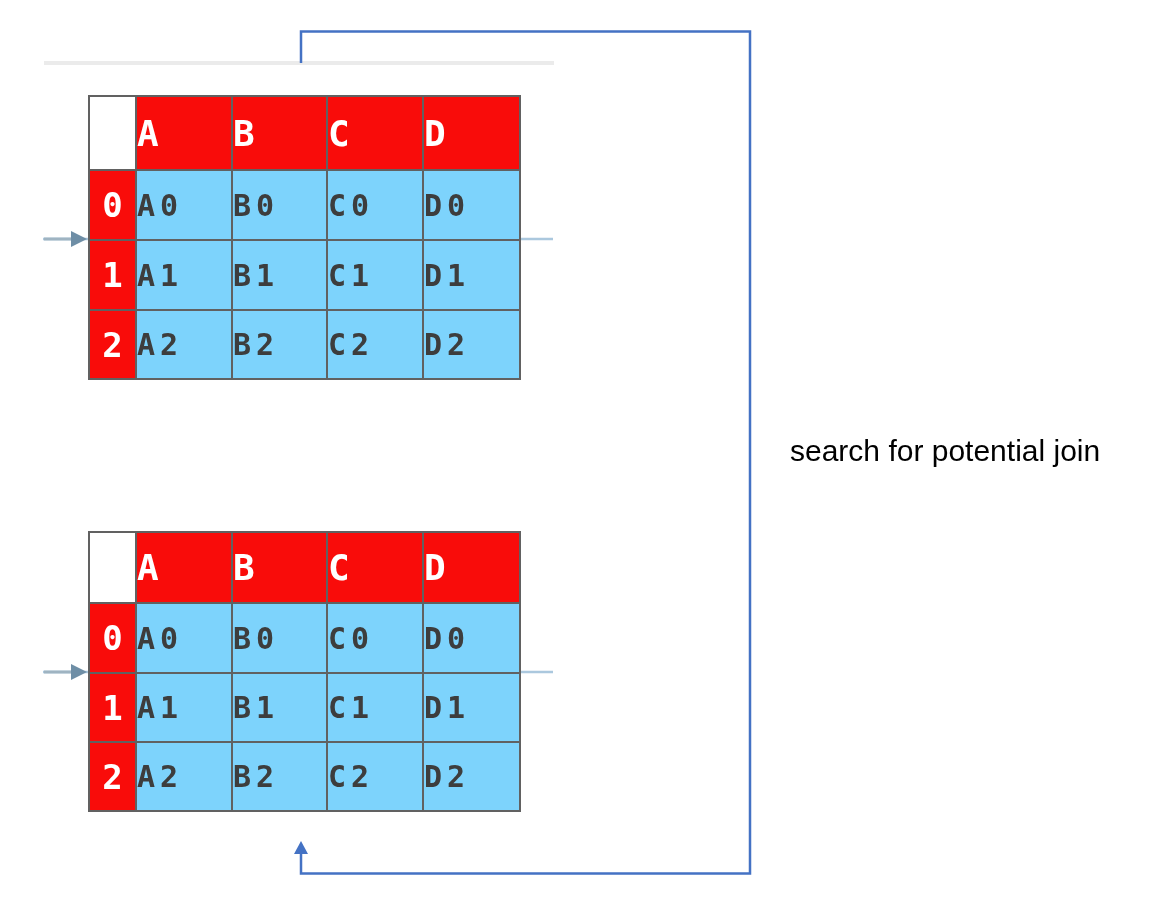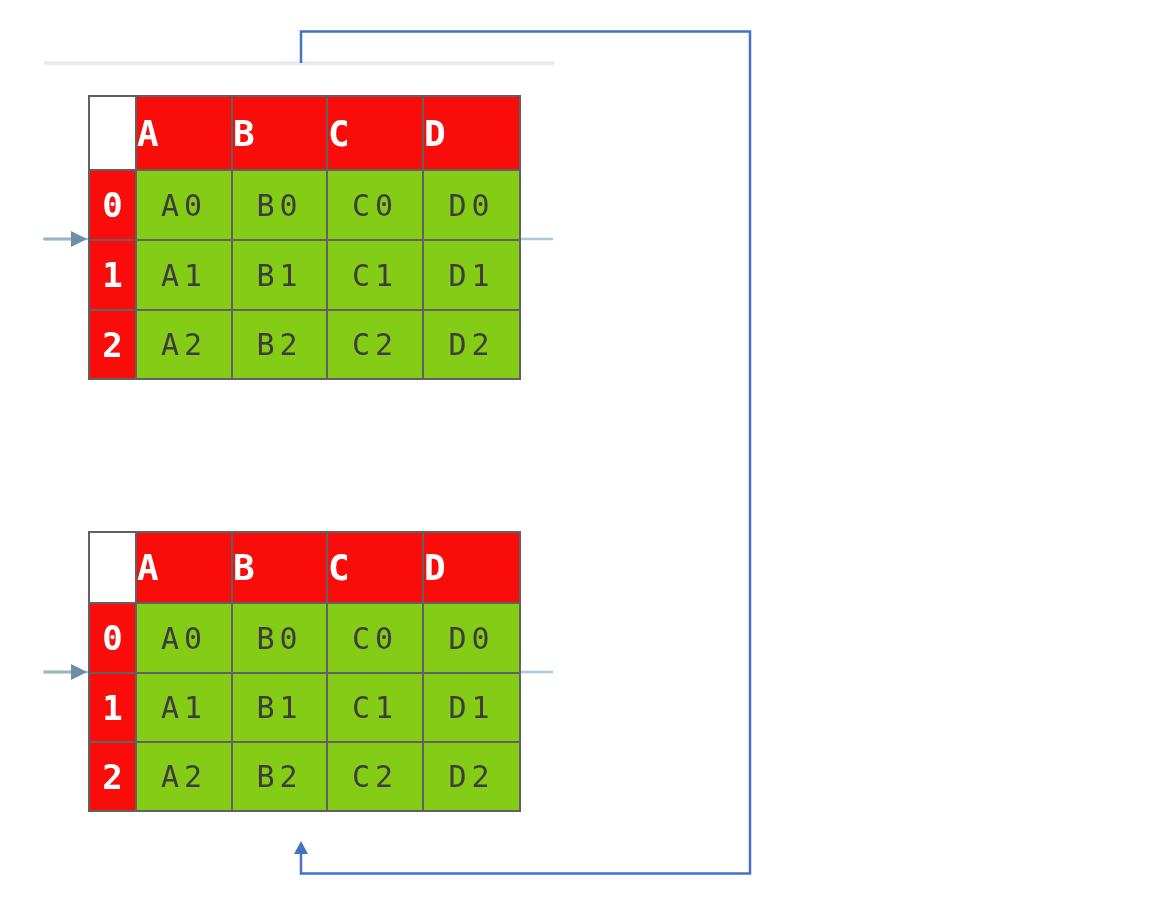--- a/index.html
+++ b/index.html
@@ -80,27 +80,27 @@
     padding-left: 18px;
   }
   th.icell {
     background: var(--header-red, #f90c0a);
     color: #ffffff;
     font-weight: bold;
     font-size: 34px;
     text-align: center;
   }
   td.cell {
-    background: #84cc16;
+    background: #7dd3fc;
     color: var(--cell-text, #3d3d3d);
     font-size: 30px;
     letter-spacing: 5px;
-    text-align: center;
+    text-align: left;
     padding-left: 16px;
-    font-weight: normal;
+    font-weight: bold;
   }
 
   
   .annotation {
     position: absolute;
     left: 790px;
     top: 434px;
     z-index: 2;
     font-size: 30px;
     color: #000000;
@@ -201,14 +201,15 @@
       <tr style="height:69px">
         <th class="icell">2</th>
         <td class="cell">A2</td>
         <td class="cell">B2</td>
         <td class="cell">C2</td>
         <td class="cell">D2</td>
       </tr>
     </tbody>
   </table>
 
+  <div class="annotation">search for potential join</div>
 
 </div>
 
 </body></html>

